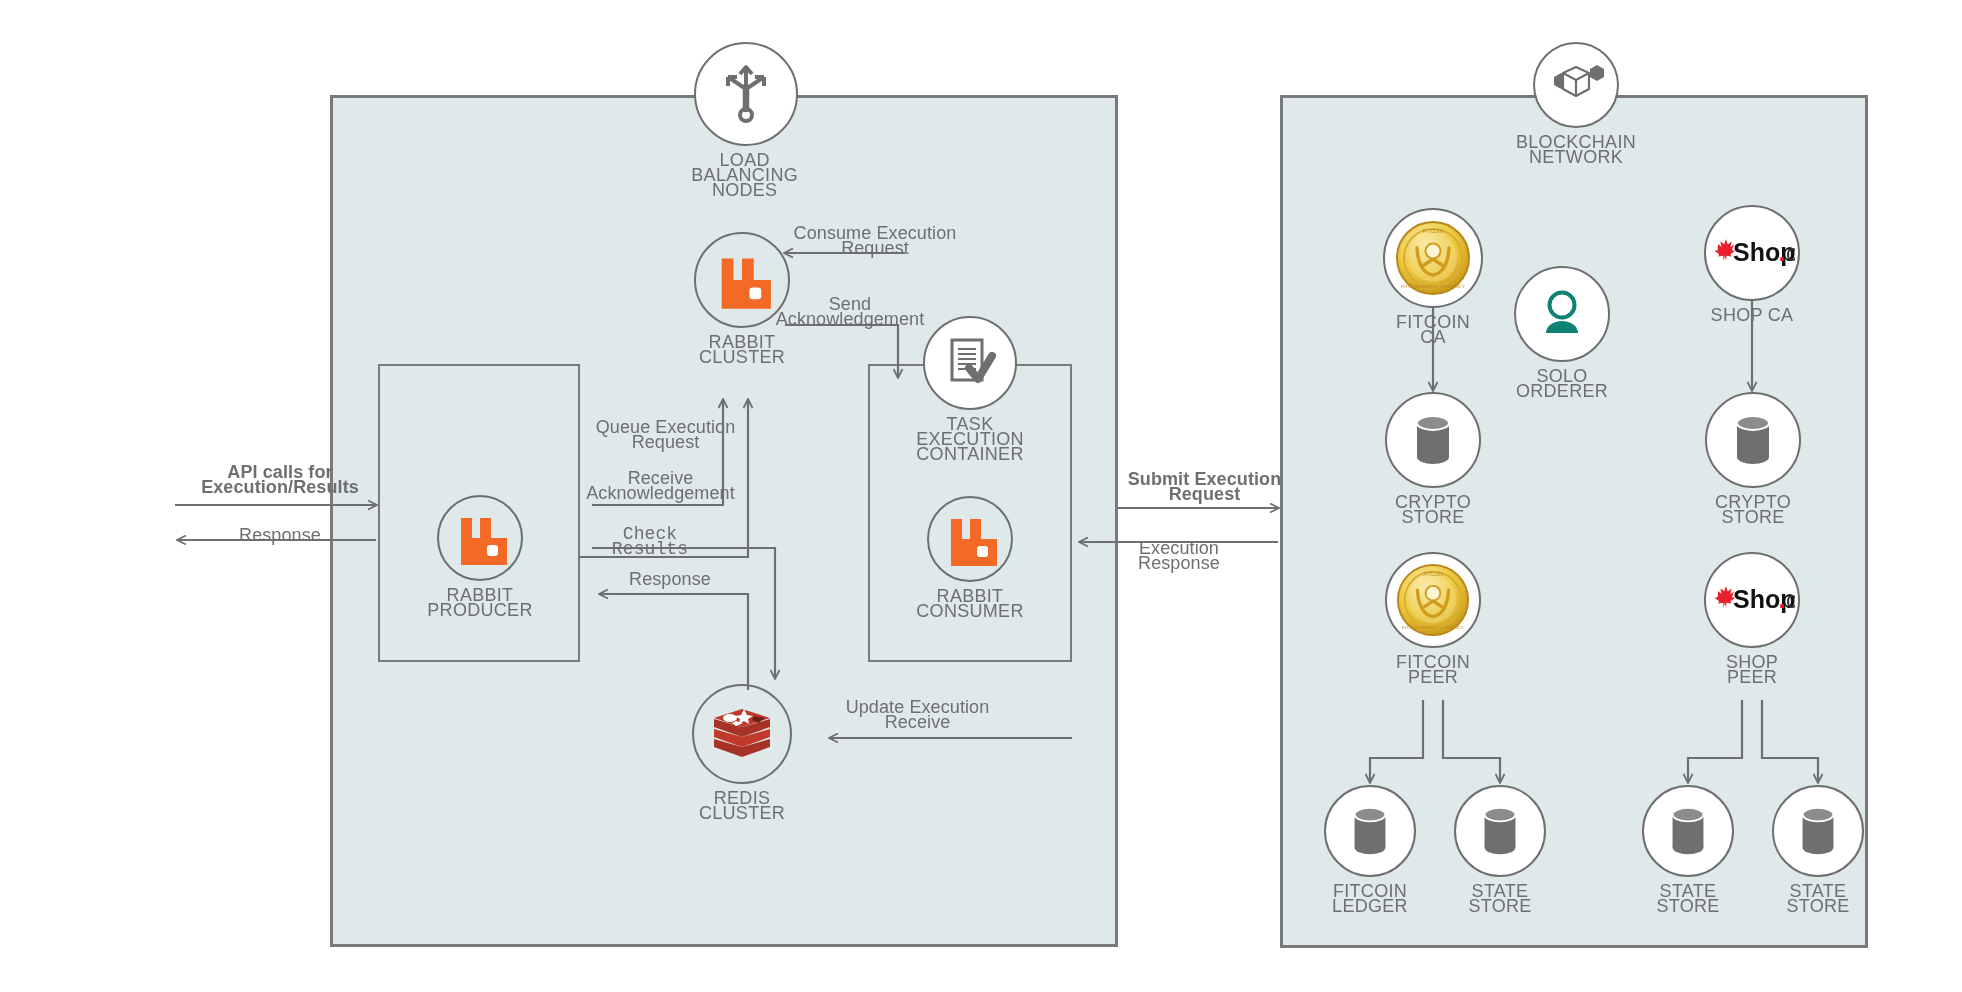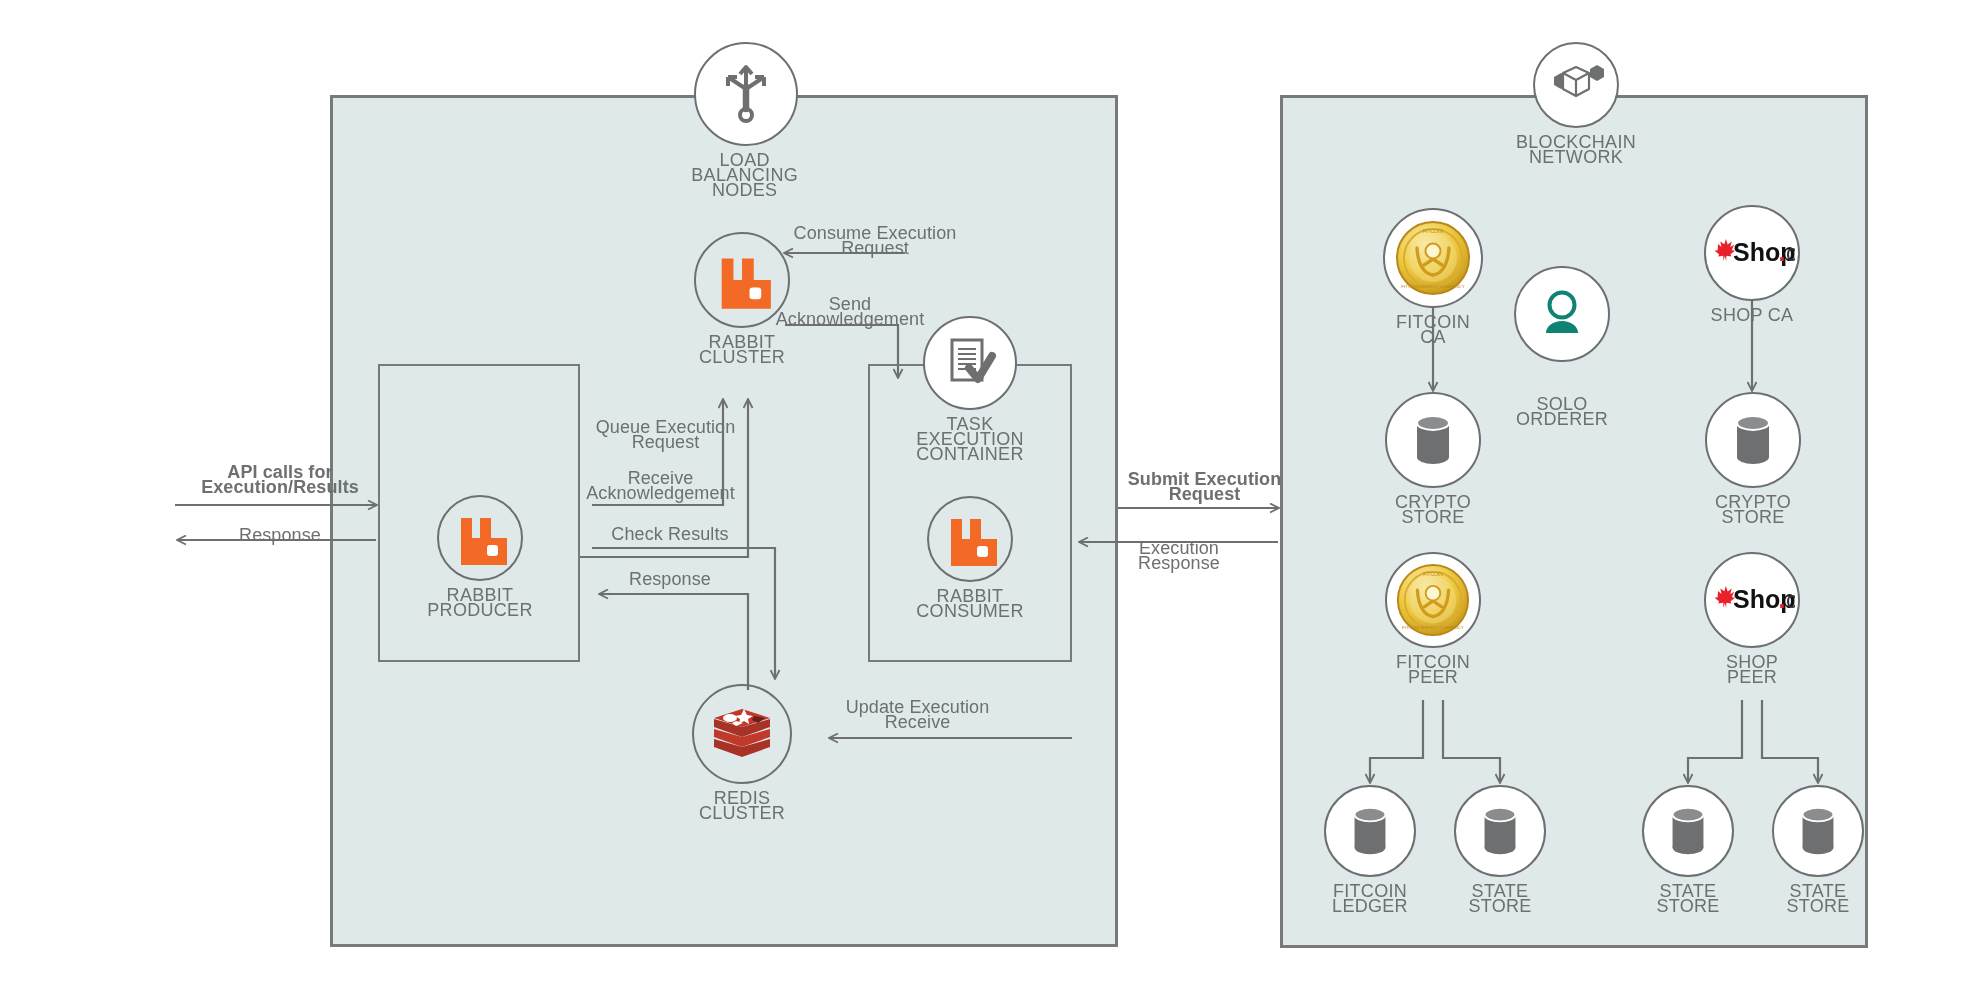--- a/index.html
+++ b/index.html
@@ -86,21 +86,21 @@
   <div class="edgelabel" style="left:588px;top:420px;width:155px;">Queue Execution
 Request</div>
   <div class="edgelabel" style="left:578px;top:471px;width:165px;">Receive
 Acknowledgement</div>
 
   <div class="edgelabel" style="left:790px;top:226px;width:170px;">Consume Execution
 Request</div>
   <div class="edgelabel" style="left:770px;top:297px;width:160px;">Send
 Acknowledgement</div>
 
-  <div class="edgelabel" style="left:600px;top:527px;width:140px;">Check Results</div>
+  <div class="edgelabel" style="left:580px;top:527px;width:140px;font-family:Liberation Mono, monospace;">Check Results</div>
   <div class="edgelabel" style="left:605px;top:572px;width:130px;">Response</div>
 
   <div class="edgelabel" style="left:830px;top:700px;width:175px;">Update Execution
 Receive</div>
 
   <div class="edgelabel" style="left:1122px;top:472px;width:165px;font-weight:bold;">Submit Execution
 Request</div>
   <div class="edgelabel" style="left:1104px;top:541px;width:150px;">Execution
 Response</div>
 
@@ -244,21 +244,21 @@
           <rect x="13" y="14" width="32" height="34"></rect>
           <ellipse cx="29" cy="48" rx="16" ry="7"></ellipse>
         </g>
         <ellipse cx="29" cy="14" rx="16" ry="7" fill="#8a8c8e" stroke="#ffffff" stroke-width="2"></ellipse>
       </svg>
     </div>
     <div class="nlabel">CRYPTO
 STORE</div>
   </div>
 
-  <div class="node" style="left:1512px;top:266px;width:100px;gap:28px;">
+  <div class="node" style="left:1512px;top:266px;width:100px;">
     <div class="circle" style="width:96px;height:96px;">
       <svg class="ico" width="58" height="58" viewBox="0 0 58 58">
         <circle cx="29" cy="20" r="12.5" fill="none" stroke="#0f8274" stroke-width="4"></circle>
         <path d="M13,48 a16,12 0 0 1 32,0 z" fill="#0f8274"></path>
       </svg>
     </div>
     <div class="nlabel">SOLO
 ORDERER</div>
   </div>
 

